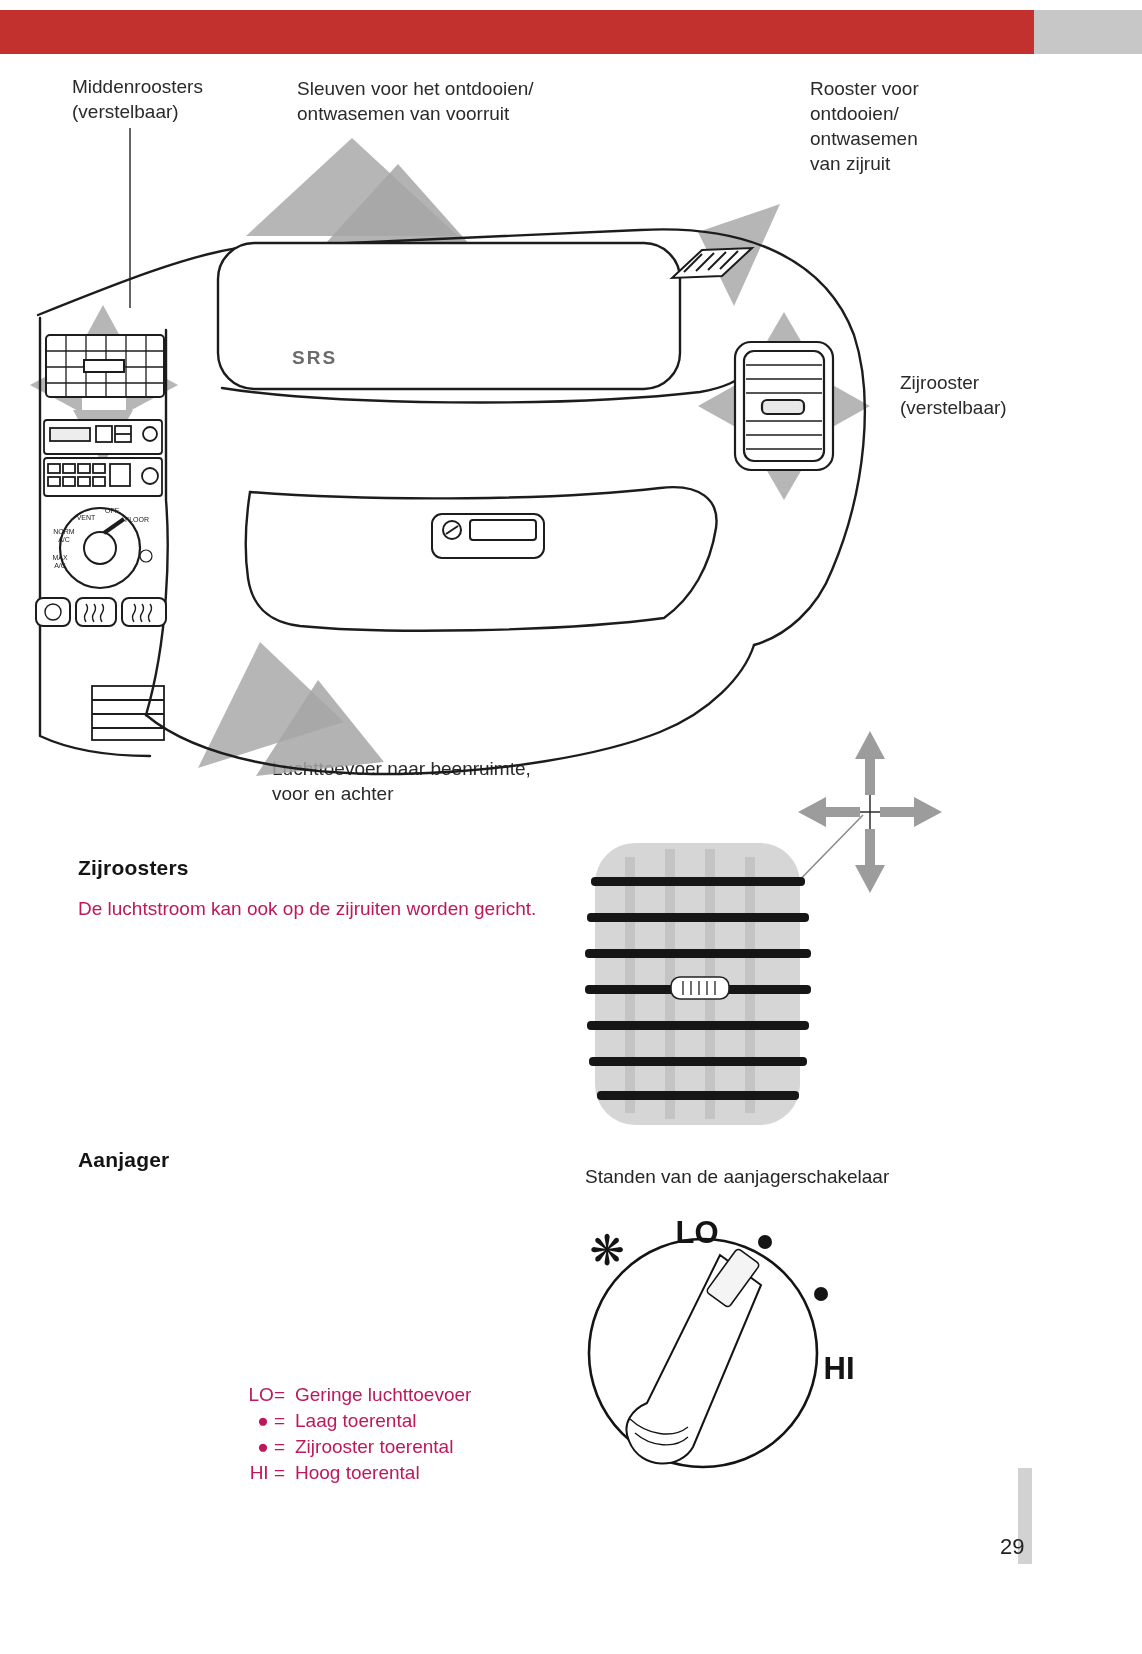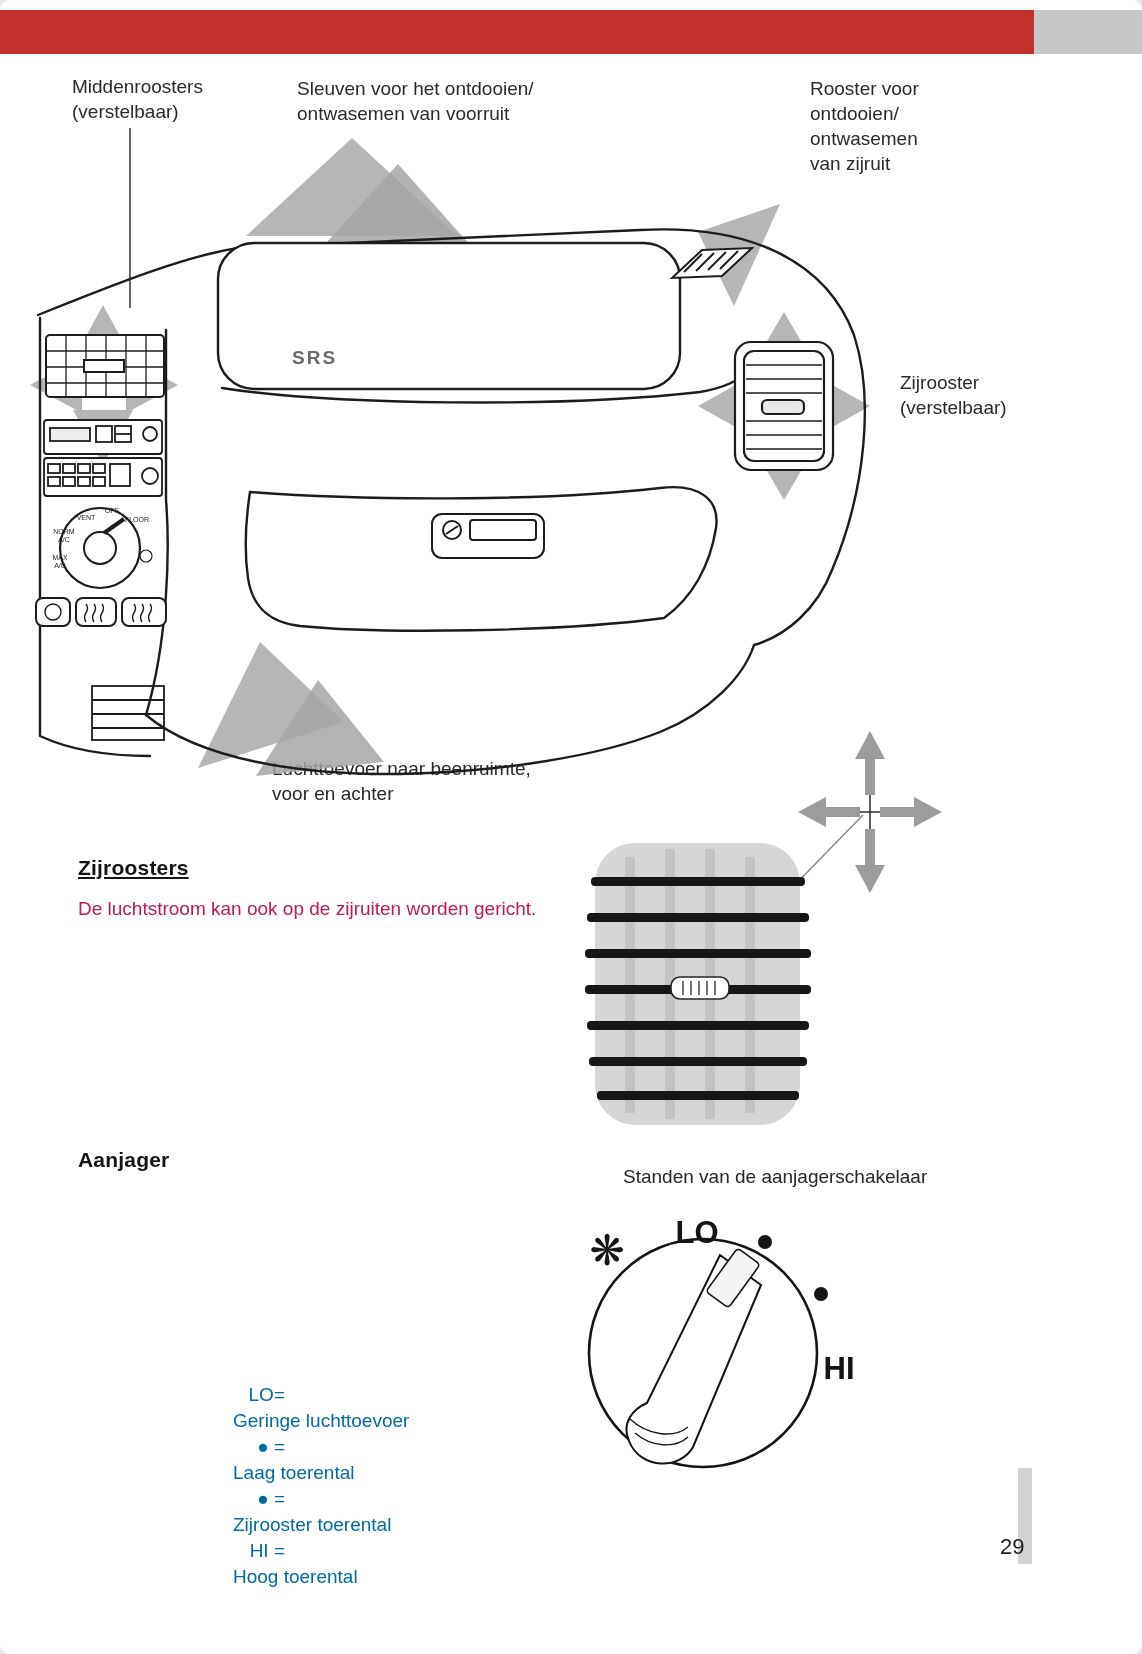--- a/index.html
+++ b/index.html
@@ -1,22 +1,22 @@
 <!DOCTYPE html>
 <html><head>
 <meta charset="utf-8">
 <style>
   html,body{margin:0;padding:0;background:#e9e9e9;}
-  #page{position:relative;width:1142px;height:1654px;background:#ffffff;font-family:"Liberation Sans",sans-serif;color:#2c2c2c;overflow:hidden;border-radius:10px;}
+  #page{position:relative;width:1142px;height:1654px;background:#ffffff;font-family:"Liberation Sans",sans-serif;color:#2c2c2c;overflow:hidden;}
   .abs{position:absolute;}
   .callout{font-size:19px;line-height:1.32;white-space:pre-line;color:#2a2a2a;}
   .heading{font-size:21px;font-weight:bold;color:#141414;letter-spacing:.2px;}
   .body-text{font-size:19px;line-height:1.4;color:#be185d;text-align:justify;}
-  .caption{font-size:19px;color:#262626;margin-left:38px;}
-  .legend-row{display:flex;font-size:19px;line-height:26px;color:#0369a1;flex-direction:column;}
+  .caption{font-size:19px;color:#262626;}
+  .legend-row{display:flex;font-size:19px;line-height:26px;color:#be185d;}
   .legend-key{width:52px;text-align:right;margin-right:10px;white-space:nowrap;}
   .page-num{font-size:22px;color:#222;}
   svg{display:block;}
   svg text{font-family:"Liberation Sans",sans-serif;}
 </style>
 </head>
 <body>
 
 <div id="page">
 
@@ -213,21 +213,21 @@
           <line x1="128" y1="266" x2="128" y2="280"></line>
           <line x1="136" y1="266" x2="136" y2="280"></line>
           <line x1="144" y1="266" x2="144" y2="280"></line>
           <line x1="152" y1="266" x2="152" y2="280"></line>
           <line x1="160" y1="266" x2="160" y2="280"></line>
         </g>
       </g>
     </g>
   </svg>
 
-  <div class="abs heading" style="left:78px;top:856px;text-decoration:underline;">Zijroosters</div>
+  <div class="abs heading" style="left:78px;top:856px;">Zijroosters</div>
   <div class="abs body-text" style="left:78px;top:896px;width:462px;">De luchtstroom kan ook op de zijruiten worden gericht.</div>
 
   <div class="abs heading" style="left:78px;top:1148px;">Aanjager</div>
 
   <div class="abs caption" style="left:585px;top:1166px;">Standen van de aanjagerschakelaar</div>
 
   <svg class="abs" style="left:555px;top:1185px;" width="440" height="330" viewBox="0 0 440 330">
     <circle cx="148" cy="168" r="114" fill="#fff" stroke="#141414" stroke-width="2.6"></circle>
     <g fill="#fff" stroke="#141414" stroke-width="2">
       <path d="M 165 70 L 206 100 L 138 262 C 126 284 86 286 74 256 C 66 238 78 224 92 218 Z"></path>

